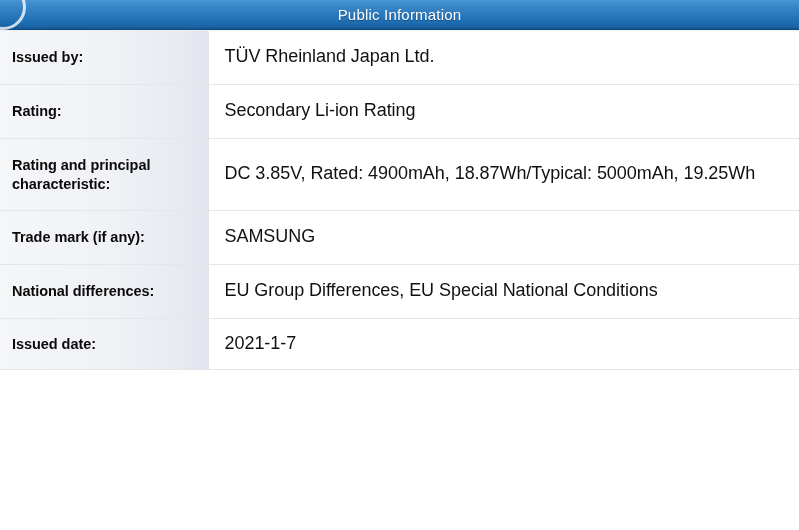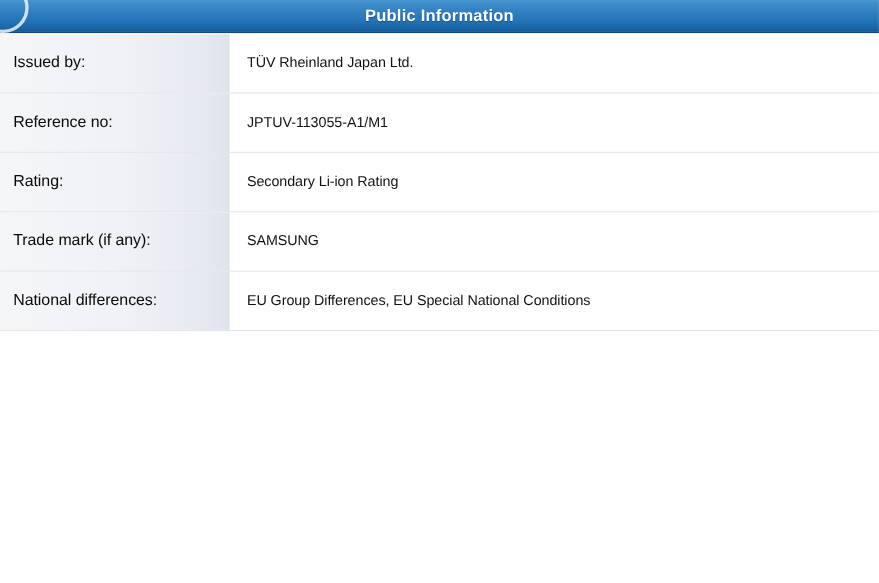--- a/index.html
+++ b/index.html
@@ -37,21 +37,21 @@
         #1a63a4 92%,
         #14528c 100%);
     border-bottom: 1px solid #0d4a80;
     display: flex;
     align-items: center;
     justify-content: center;
   }
   .header-title {
     color: #ffffff;
     font-size: 15px;
-    font-weight: bold;
+    font-weight: normal;
     letter-spacing: 0.2px;
     text-shadow: 0 1px 1px rgba(0,0,0,0.35);
     line-height: 1;
     margin: 0;
     padding: 0 0 1px 0;
   }
 
   
   .corner-mark {
     position: absolute;
@@ -96,30 +96,30 @@
   td.label-cell {
     width: 209px;
     background: linear-gradient(to right,
         #f5f6f8 0%,
         #eff1f5 55%,
         #e6e9f0 88%,
         #dfe3ec 100%);
     border-right: 1px solid #ffffff;
     padding: 6px 10px 6px 12px;
     font-size: 14.5px;
-    font-weight: normal;
+    font-weight: bold;
     color: #0a0a0a;
     line-height: 1.28;
     letter-spacing: -0.05px;
   }
 
   td.value-cell {
     background: #ffffff;
     padding: 5px 12px 6px 15px;
-    font-size: 13px;
+    font-size: 18px;
     font-weight: normal;
     color: #111111;
     line-height: 1.3;
     letter-spacing: -0.05px;
     white-space: nowrap;
   }
 
   
   tr.row-std { height: 54px; }
   tr.row-tall { height: 72px; }
@@ -138,40 +138,44 @@
   </div>
 
   <table class="info-table">
     <tbody>
 
       <tr class="row-std">
         <td class="label-cell">Issued by:</td>
         <td class="value-cell">TÜV Rheinland Japan Ltd.</td>
       </tr>
 
-      <tr class="row-std">
-        <td class="label-cell">Reference no:</td>
-        <td class="value-cell">JPTUV-113055-A1/M1</td>
-      </tr>
 
       <tr class="row-std">
         <td class="label-cell">Rating:</td>
         <td class="value-cell">Secondary Li-ion Rating</td>
       </tr>
 
 
+      <tr class="row-tall">
+        <td class="label-cell">Rating and principal characteristic:</td>
+        <td class="value-cell">DC 3.85V, Rated: 4900mAh, 18.87Wh/Typical: 5000mAh, 19.25Wh</td>
+      </tr>
 
       <tr class="row-std">
         <td class="label-cell">Trade mark (if any):</td>
         <td class="value-cell">SAMSUNG</td>
       </tr>
 
       <tr class="row-std">
         <td class="label-cell">National differences:</td>
         <td class="value-cell">EU Group Differences, EU Special National Conditions</td>
       </tr>
 
 
+      <tr class="row-last">
+        <td class="label-cell">Issued date:</td>
+        <td class="value-cell">2021-1-7</td>
+      </tr>
 
     </tbody>
   </table>
 
 </div>
 
 </body></html>

